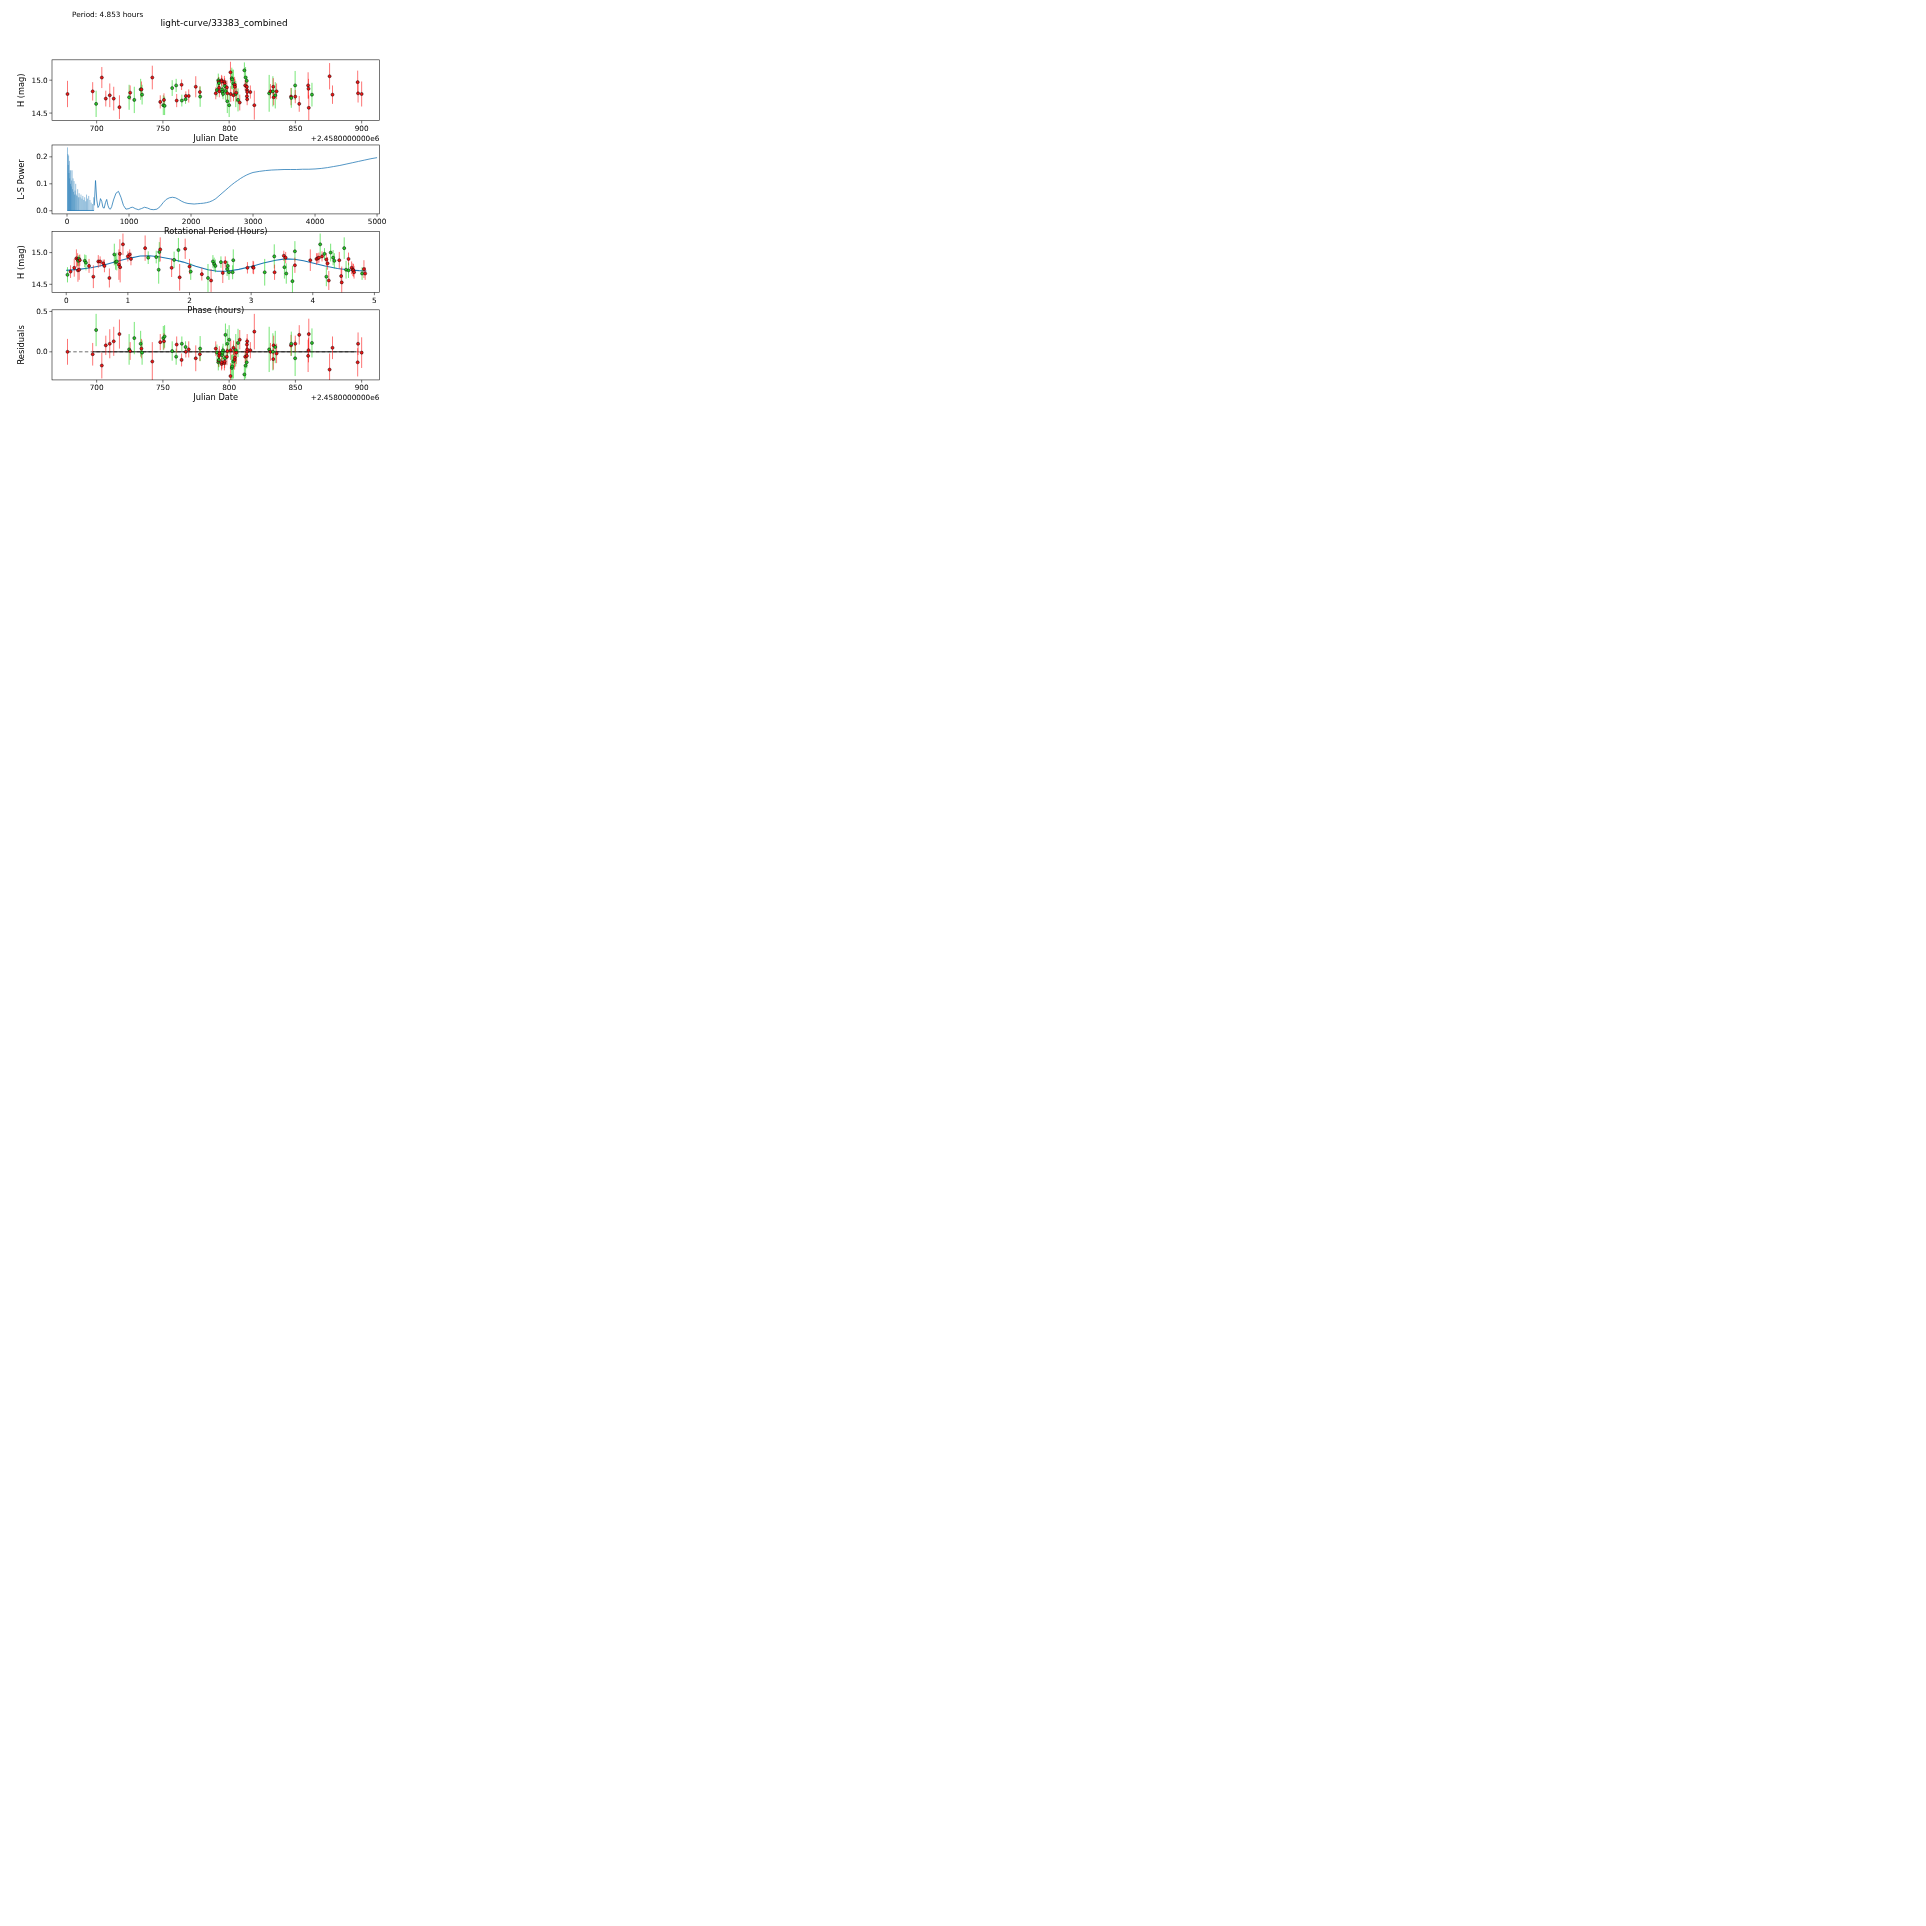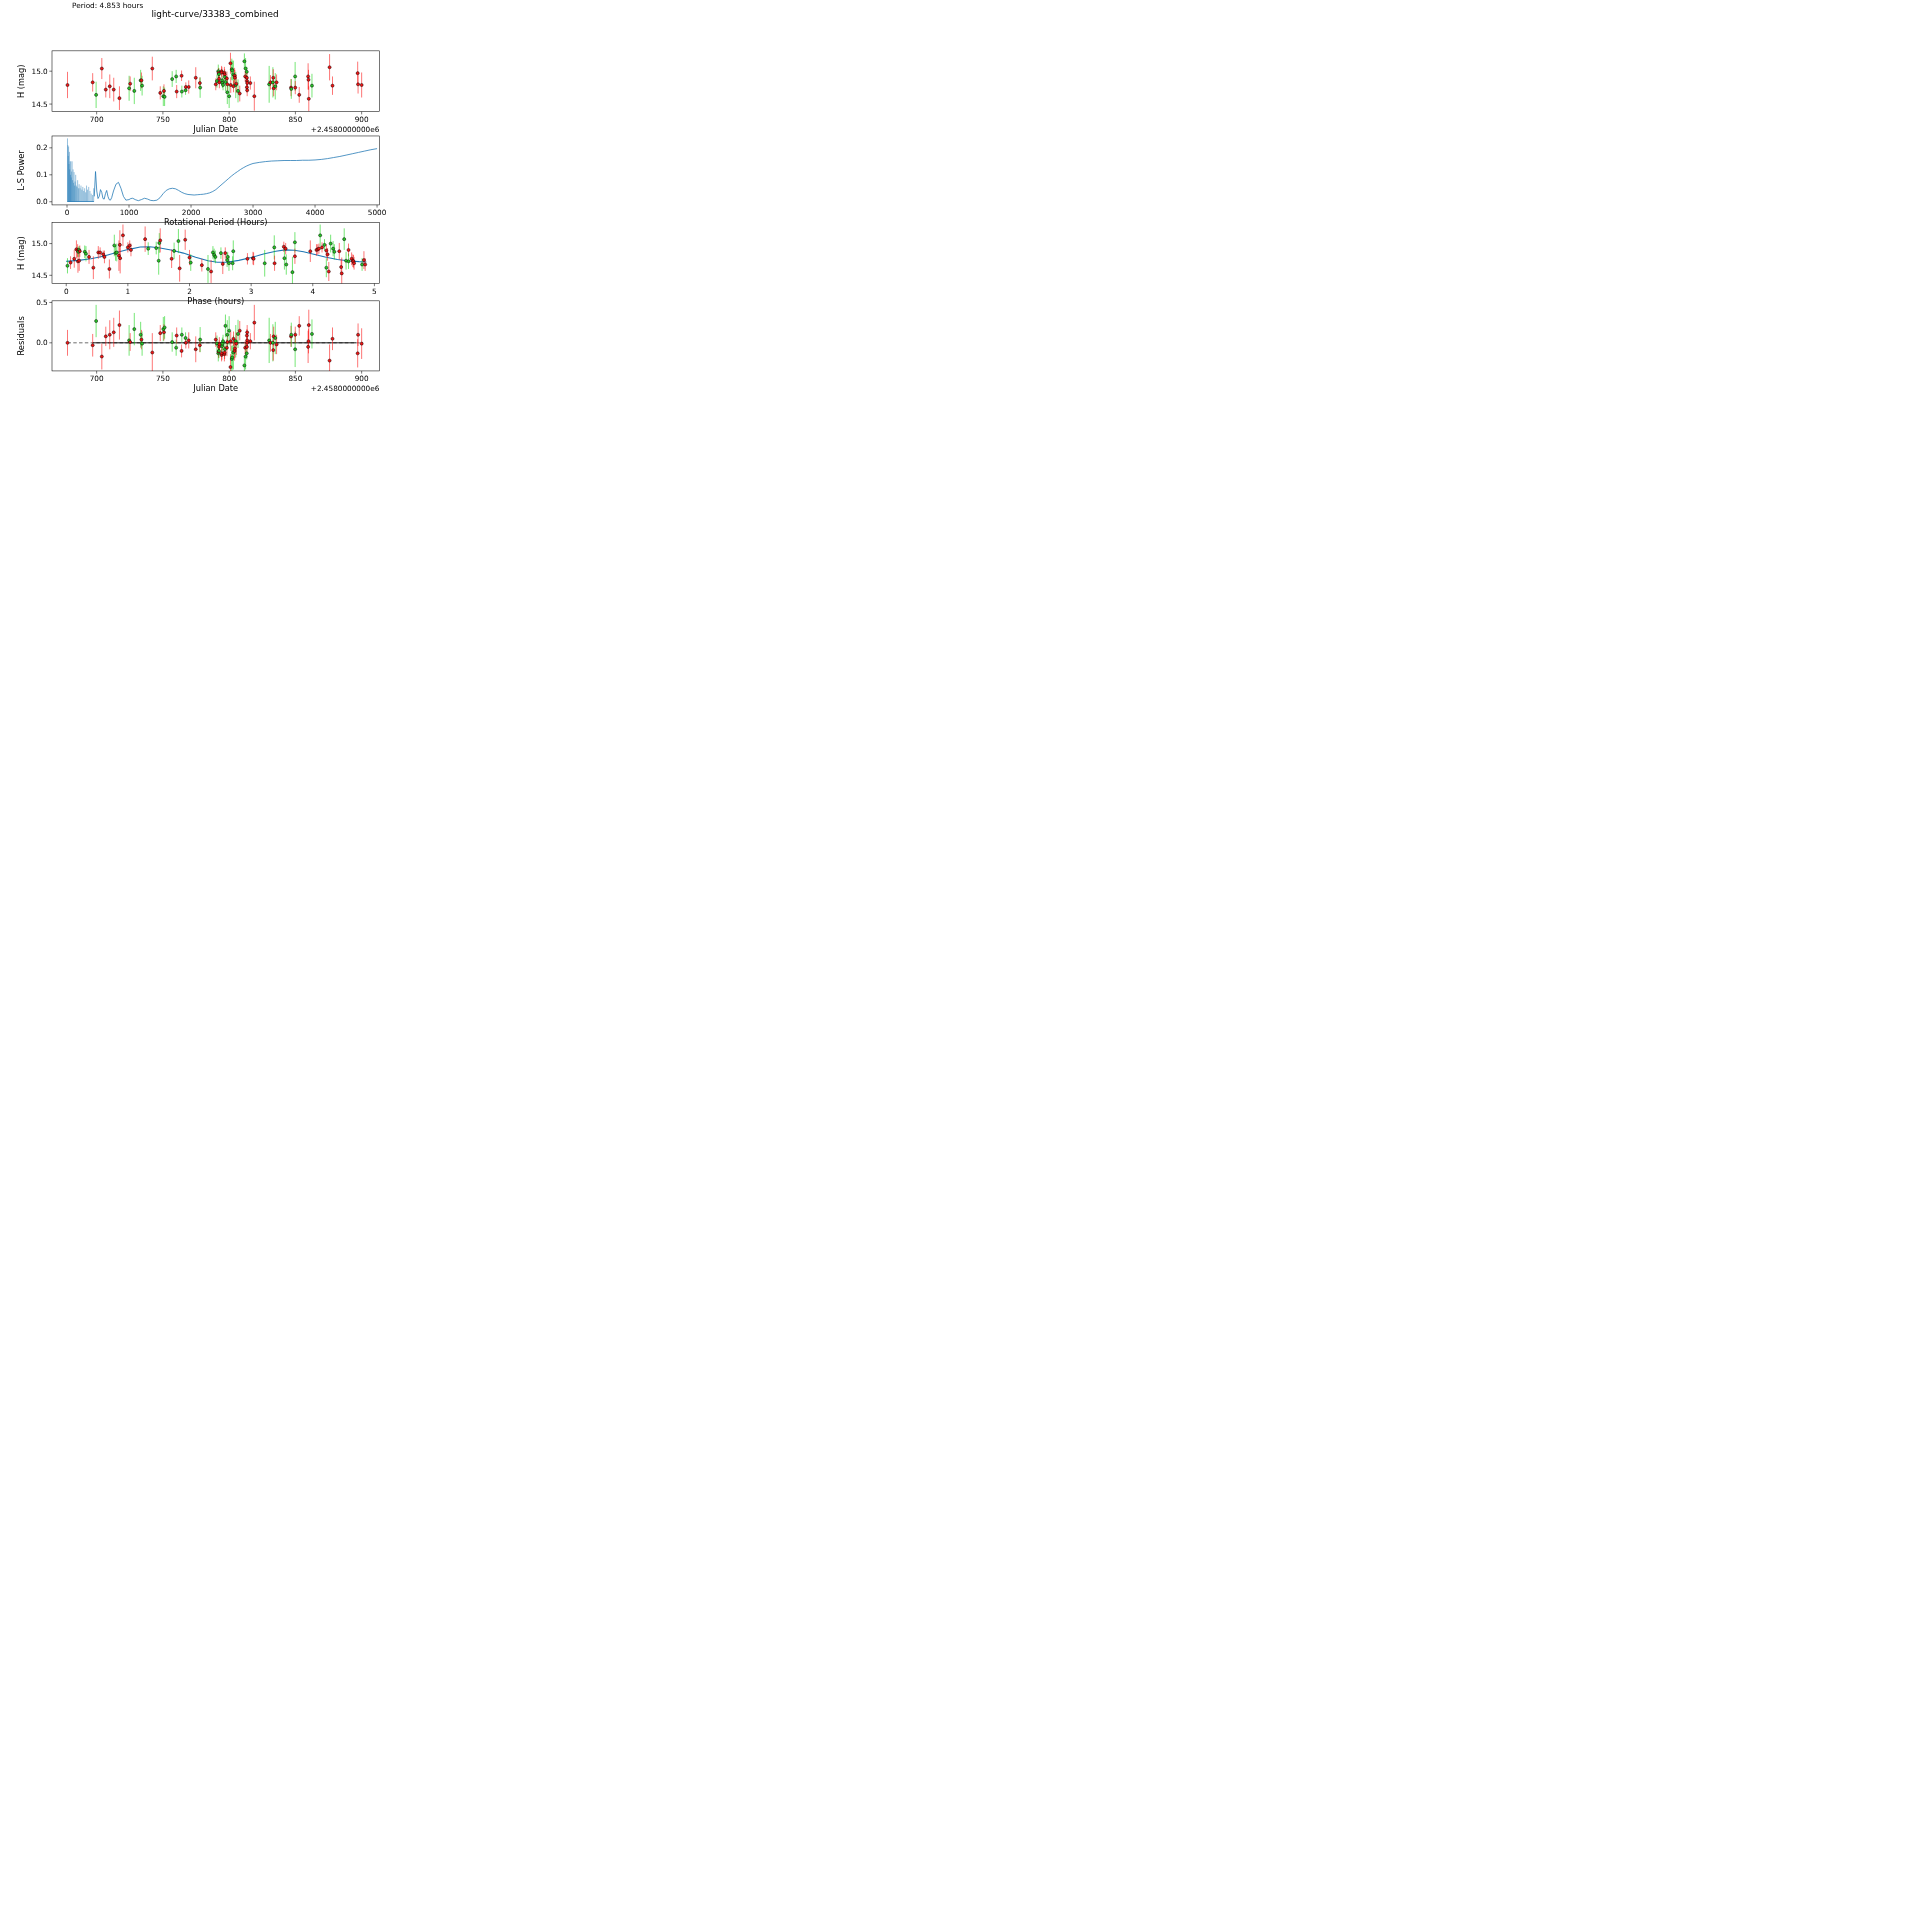--- a/index.html
+++ b/index.html
@@ -1,19 +1,19 @@
 <!DOCTYPE html>
 <html style="font-size:6.2px"><head>
 <meta charset="utf-8">
 <style>
   html,body{margin:0;padding:0;background:#ffffff;}
   .fig{position:relative;width:416px;height:416px;background:#fff;
-       font-family:"DejaVu Sans","Liberation Sans",sans-serif;color:#000;overflow:hidden;}
+       font-family:"DejaVu Sans","Liberation Sans",sans-serif;color:#000;overflow:hidden;margin-top:9px;}
   .period{position:absolute;top:0.8px;left:72px;font-size:7.3px;}
-  .title{position:absolute;top:9.2px;left:7px;width:416px;text-align:center;font-size:8.9px;}
+  .title{position:absolute;top:9.2px;left:16px;width:416px;text-align:center;font-size:8.9px;}
   svg text{font-family:"DejaVu Sans","Liberation Sans",sans-serif;fill:#000;}
 </style>
 </head>
 <body>
 
 <div class="fig">
   <div class="period">Period: 4.853 hours</div>
   <div class="title">light-curve/33383_combined</div>
   <svg id="cv" width="416" height="416" viewBox="0 0 1080 1080" xmlns="http://www.w3.org/2000/svg">
       <g>

